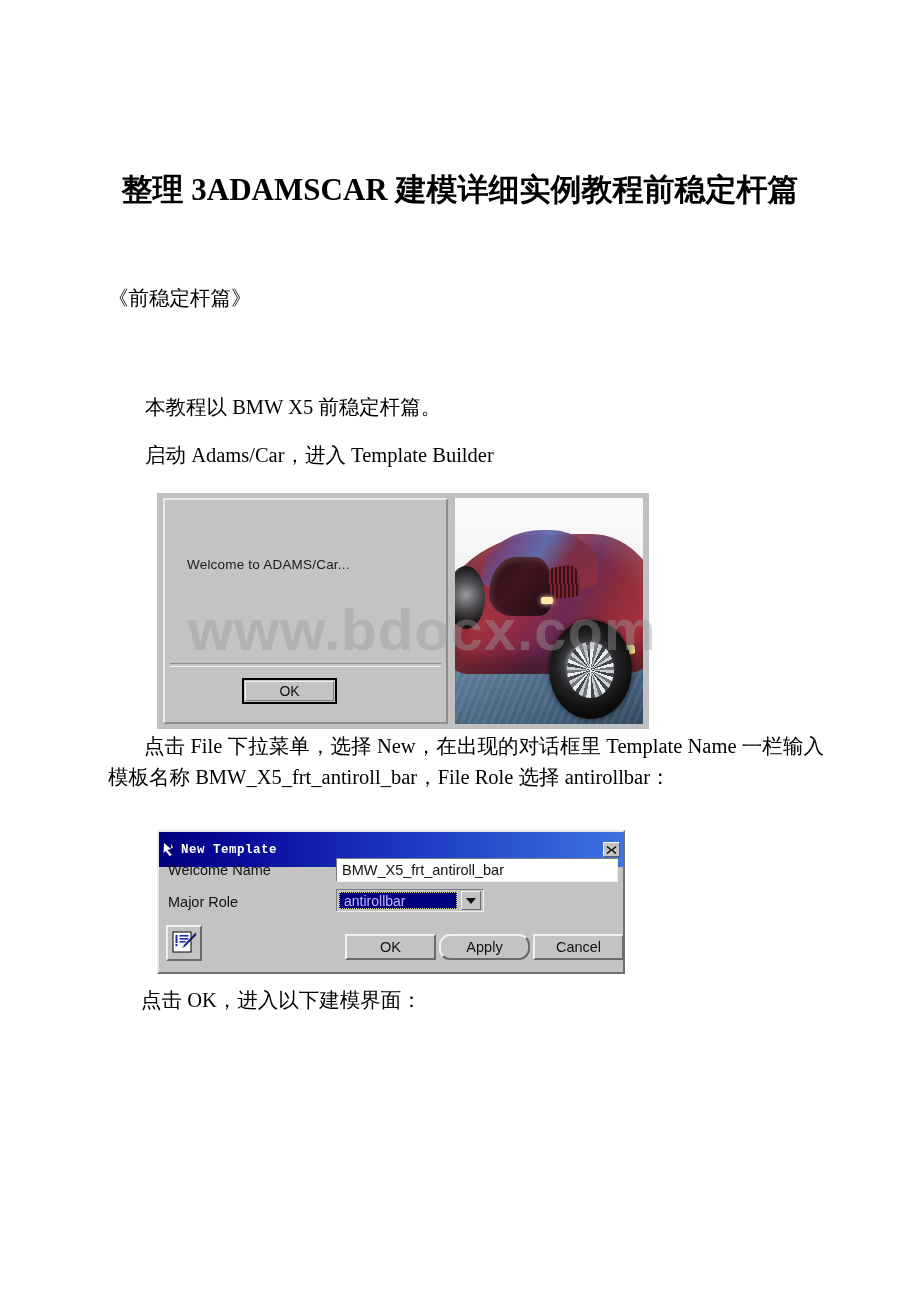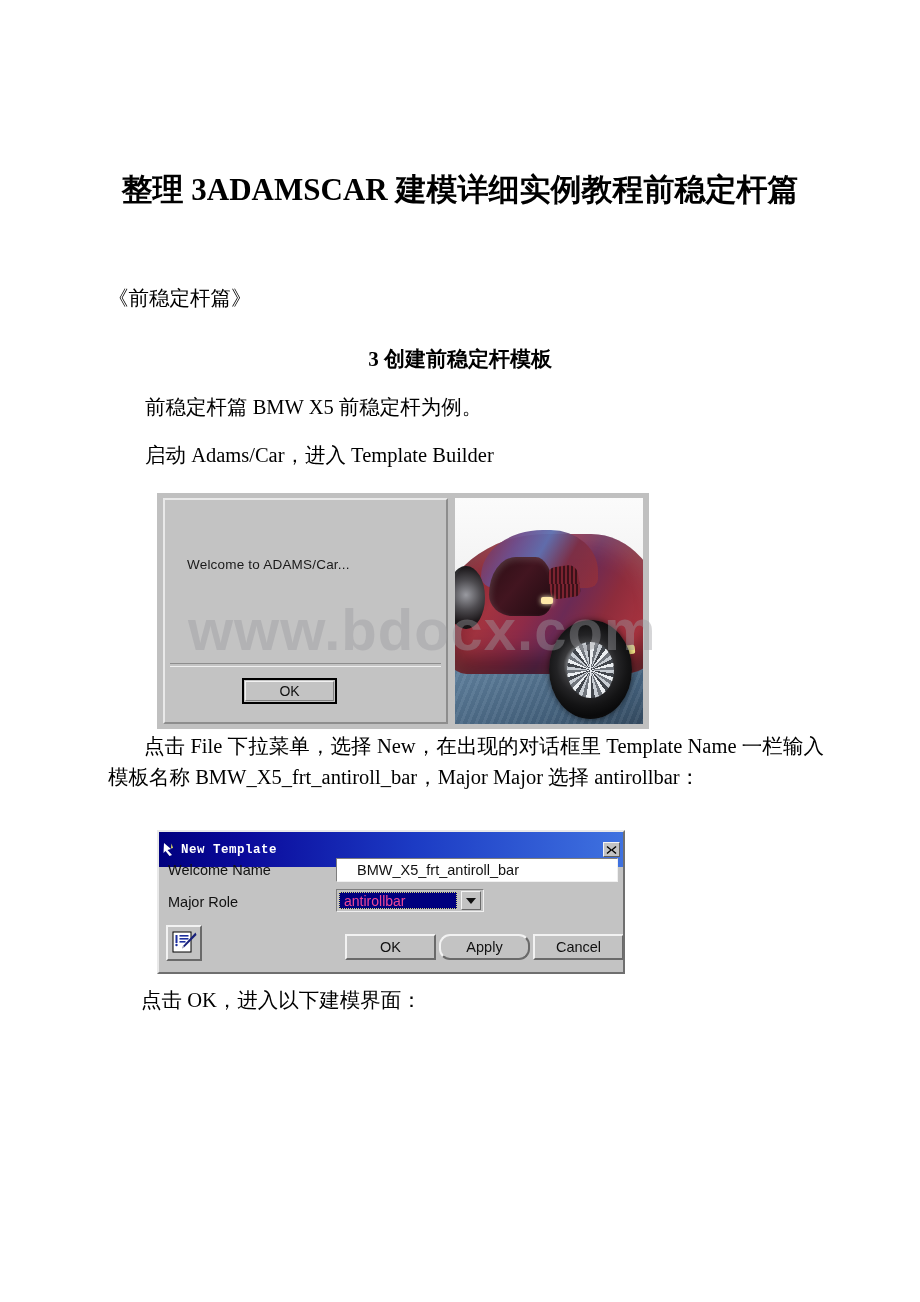--- a/index.html
+++ b/index.html
@@ -404,21 +404,21 @@
     width: 282px;
     height: 24px;
     background: #fff;
     border-top: 1.5px solid #7e7e7e;
     border-left: 1.5px solid #7e7e7e;
     border-right: 1.5px solid #f0f0f0;
     border-bottom: 1.5px solid #f0f0f0;
     box-sizing: border-box;
     display: flex;
     align-items: center;
-    padding-left: 20px;
+    padding-left: 5px;
     font-family: "Liberation Sans", "DejaVu Sans", sans-serif;
     font-size: 14.5px;
     color: #111;
   }
 
   .combo {
     position: absolute;
     left: 177px;
     top: 57px;
     width: 148px;
@@ -430,21 +430,21 @@
     border-bottom: 1.5px solid #f0f0f0;
     box-sizing: border-box;
     display: flex;
     align-items: center;
     padding: 2px;
   }
   .combo-value {
     flex: 1;
     height: 100%;
     background: #00007e;
-    color: #ec4899;
+    color: #c4b5fd;
     font-family: "Liberation Sans", "DejaVu Sans", sans-serif;
     font-size: 14px;
     display: flex;
     align-items: center;
     padding-left: 4px;
     border: 1px dotted #d9d97a;
     box-sizing: border-box;
   }
   .combo-arrow {
     width: 20px;
@@ -508,23 +508,22 @@
 </style>
 </head>
 <body>
 
 <div class="page">
 
   <h1 class="doc-title">整理 3ADAMSCAR 建模详细实例教程前稳定杆篇</h1>
 
   <div class="para p-booktitle">《前稳定杆篇》</div>
 
-  <div class="section-head">3 创建前稳定杆模板</div>
-
-  <div class="para p-intro1">前稳定杆篇 BMW X5 前稳定杆为例。</div>
+
+  <div class="para p-intro1">本教程以 BMW X5 前稳定杆篇。</div>
   <div class="para p-intro2">启动 Adams/Car，进入 Template Builder</div>
 
   <div class="welcome-shot">
 
     <div class="welcome-left">
 
       <div class="welcome-msg">Welcome to ADAMS/Car...</div>
 
 
       <div class="welcome-sep"></div>
@@ -546,21 +545,21 @@
       <div class="car-wheel-front"></div>
       <div class="car-stripe"></div>
       <div class="car-highlight"></div>
       <div class="car-wheel"></div>
     </div>
 
   </div>
 
   <div class="watermark">www.bdocx.com</div>
 
-  <div class="p-block">点击 File 下拉菜单，选择 New，在出现的对话框里 Template Name 一栏输入模板名称 BMW_X5_frt_antiroll_bar，Major Major 选择 antirollbar：</div>
+  <div class="p-block">点击 File 下拉菜单，选择 New，在出现的对话框里 Template Name 一栏输入模板名称 BMW_X5_frt_antiroll_bar，File Role 选择 antirollbar：</div>
 
   <div class="newtpl-shot">
 
     <div class="tb">
       <span class="tb-icon">
         <svg width="16" height="15" viewBox="0 0 16 15">
           <path d="M2 1 L9 7 L5.5 8 L10 13 L7.5 14 L3.5 9 L1.5 11 Z" fill="#ffffff"></path>
           <path d="M9.5 1.5 L11 6 L9 6.5 Z" fill="#e8e860"></path>
         </svg>
       </span>

